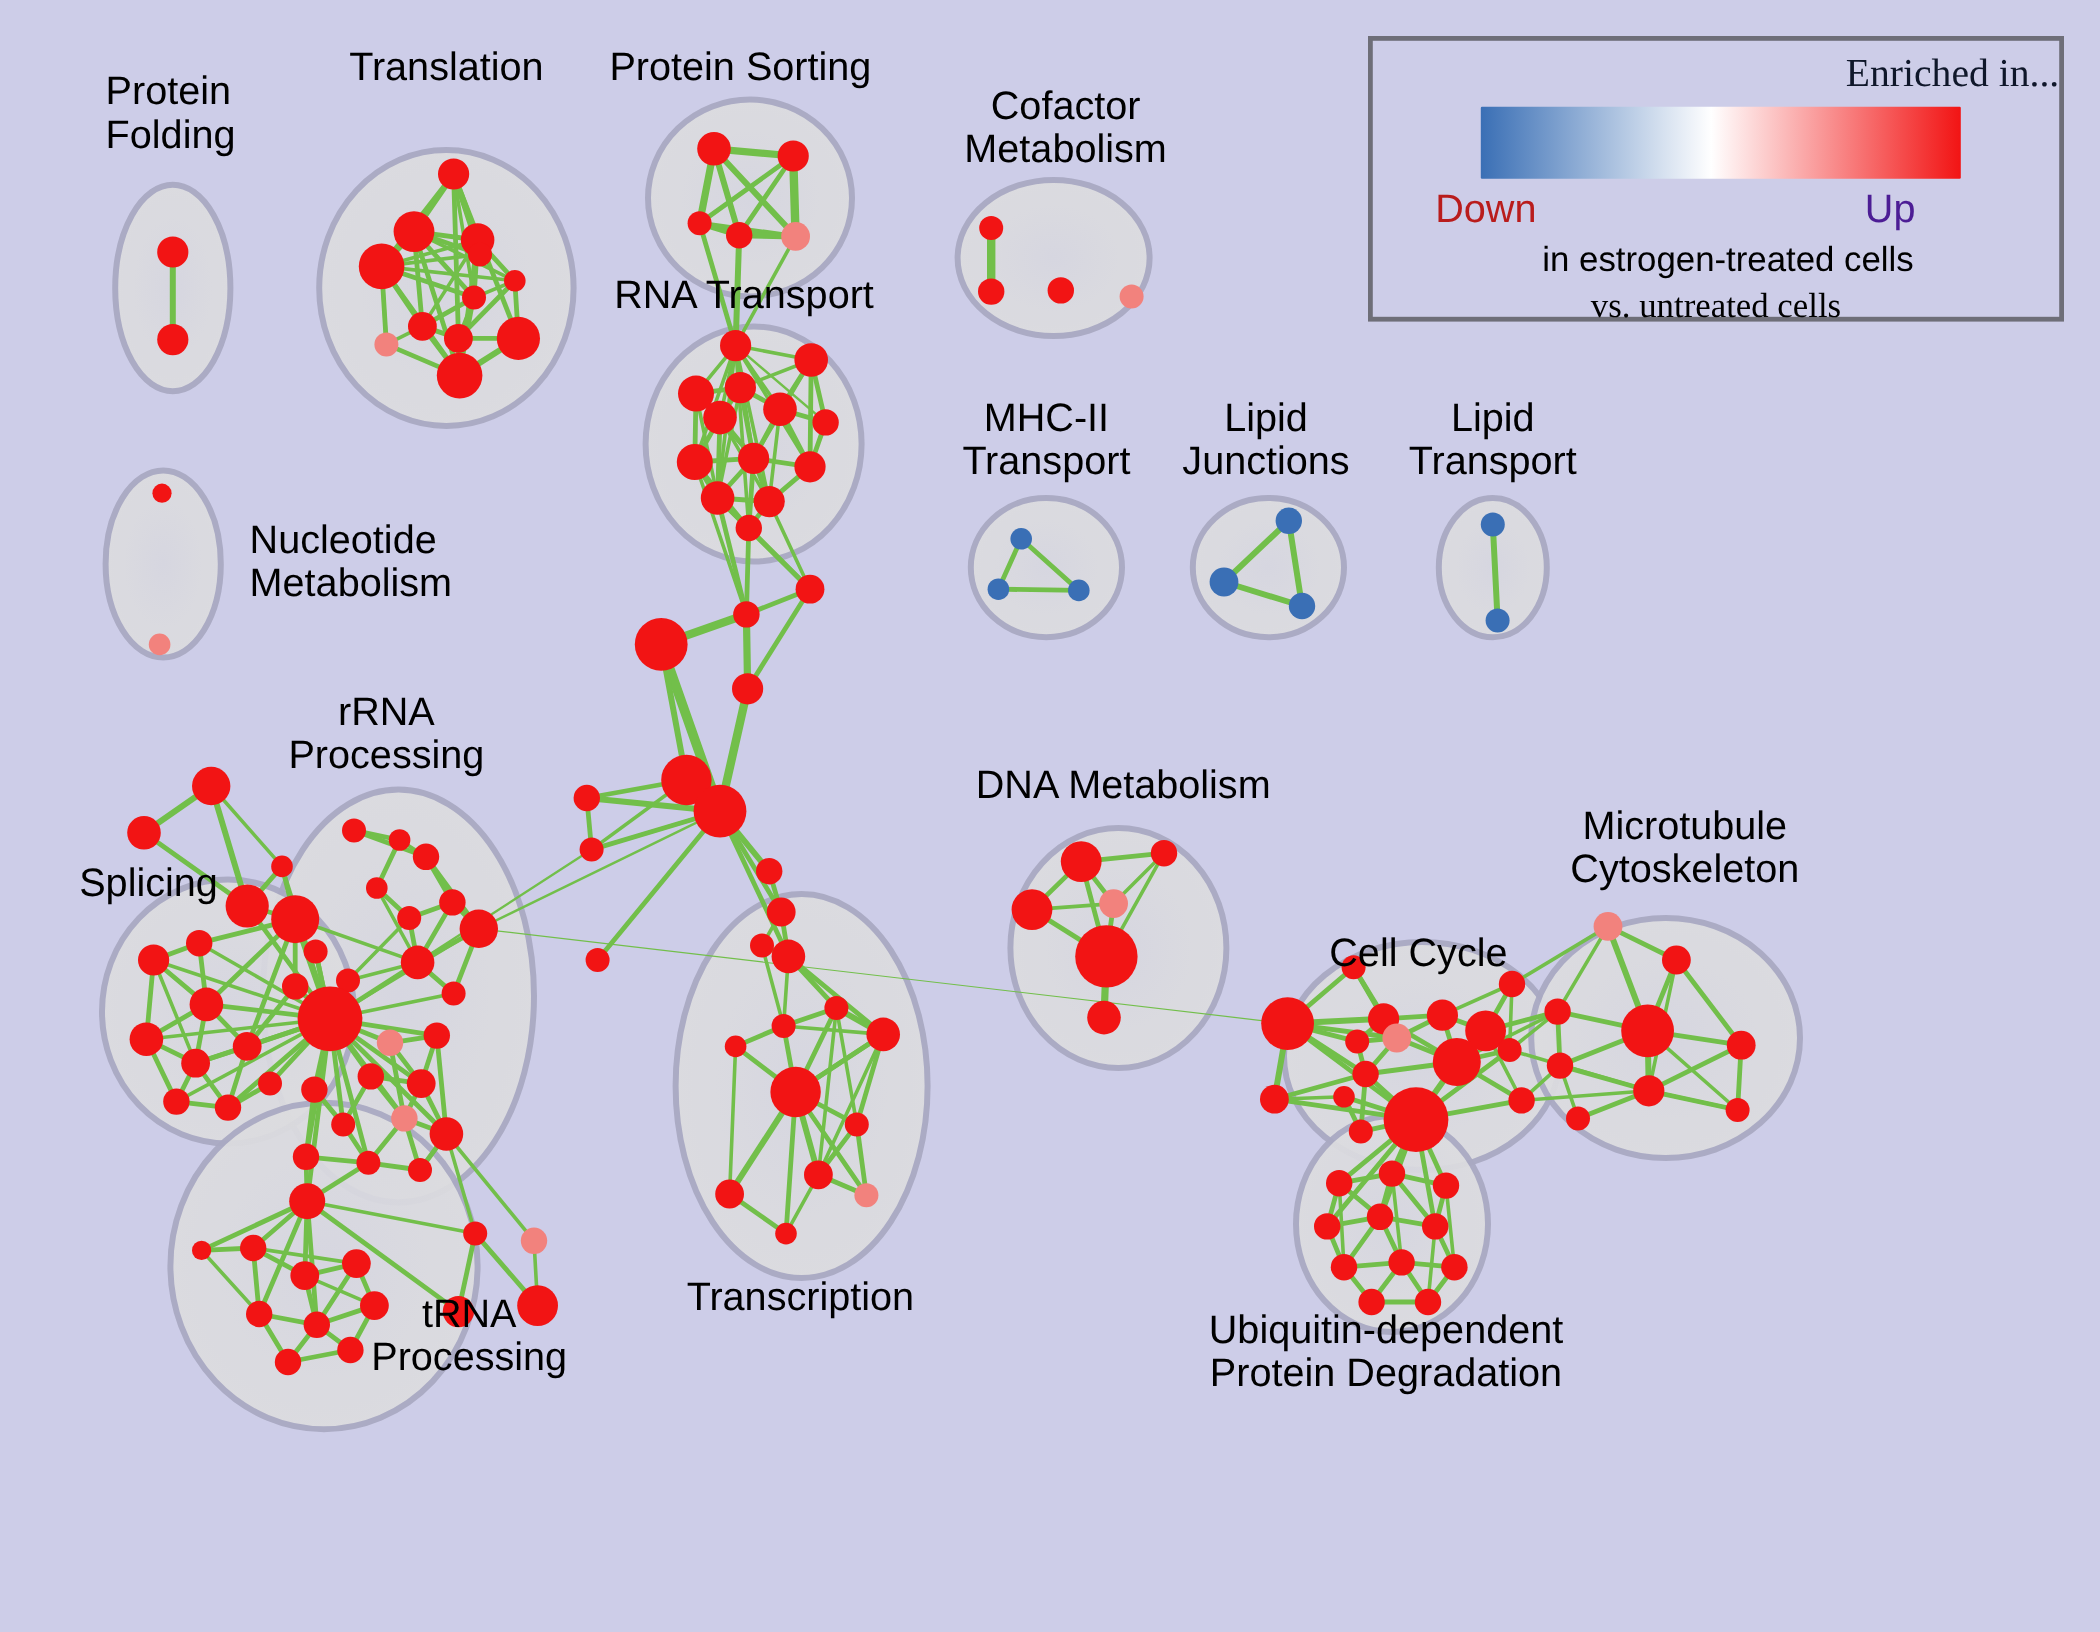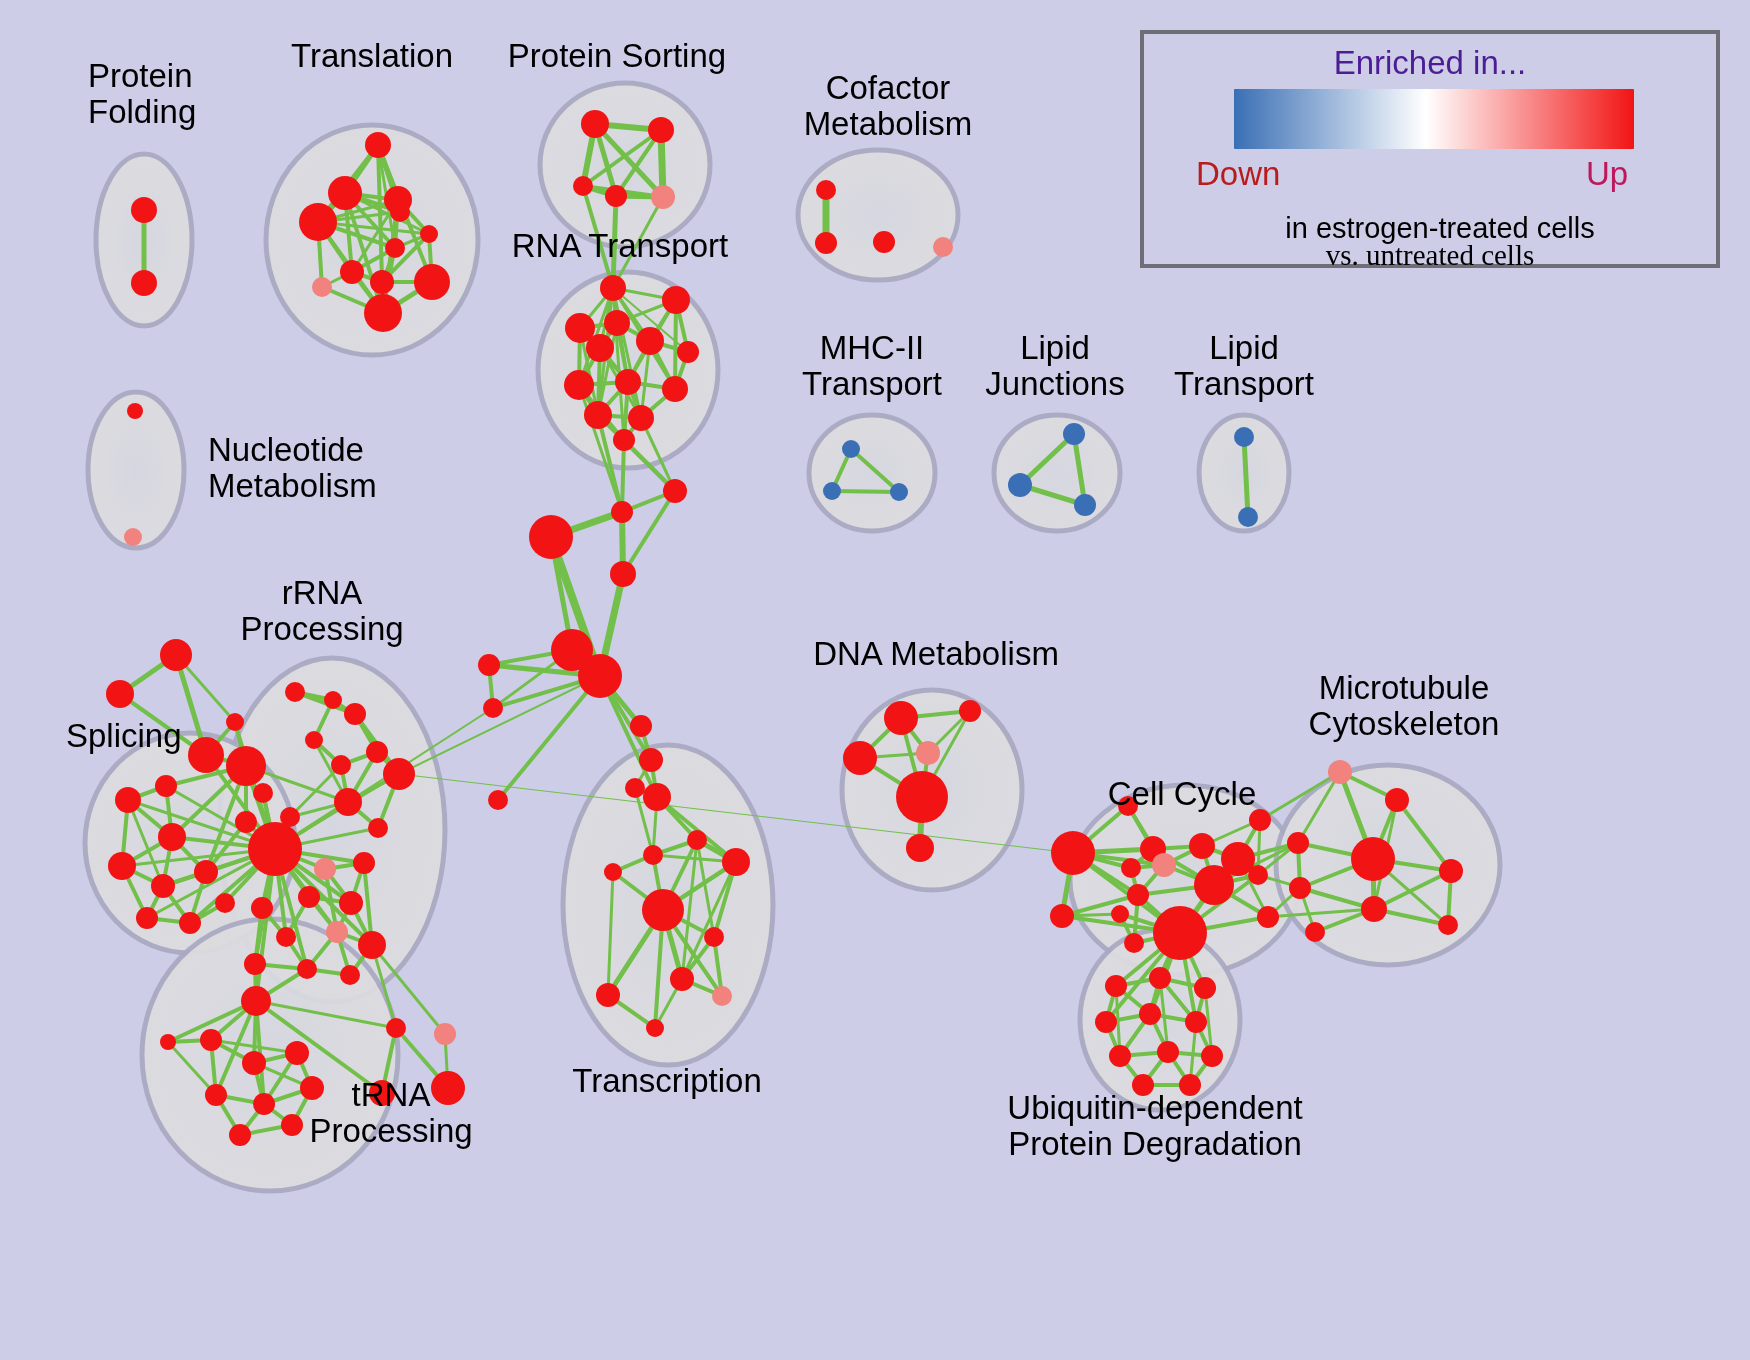--- a/index.html
+++ b/index.html
@@ -4,25 +4,25 @@
 <style>
   html,body{margin:0;padding:0;background:#cdcde8;}
   body{font-family:"Liberation Sans",sans-serif;}
   #stage{position:relative;width:1750px;height:1360px;background:#cdcde8;overflow:hidden;}
   #net{position:absolute;left:0;top:0;width:1750px;height:1360px;}
   .lbl{position:absolute;color:#000;font-family:"Liberation Sans",sans-serif;
        font-size:33px;line-height:1.08;white-space:pre;font-weight:400;}
   .lbl.c{text-align:center;transform:translateX(-50%);}
   #legend{position:absolute;border:4px solid #6e6e78;background:#cdcde8;
           box-sizing:border-box;}
-  #legend .ltitle{position:absolute;left:0;right:0;top:10px;text-align:center;
-          font-size:33px;color:#4c1d95;}
+  #legend .ltitle{position:absolute;left:0;right:0;top:10px;text-align:right;
+          font-size:33px;color:#0f172a;font-family:Liberation Serif, serif;}
   #legend .bar{position:absolute;border-radius:1px;}
   #legend .down{position:absolute;font-size:33px;color:#b91c1c;}
-  #legend .up{position:absolute;font-size:33px;color:#be185d;margin-left:32px;}
+  #legend .up{position:absolute;font-size:33px;color:#4c1d95;}
   #legend .sub1,#legend .sub2{position:absolute;left:0;right:0;text-align:center;font-size:29px;color:#000;}
 </style>
 </head>
 <body>
 
 <div id="stage">
   <svg id="net" viewBox="0 0 1750 1360" preserveAspectRatio="none">
     <defs>
       <radialGradient id="clustGrad" cx="50%" cy="50%" r="60%">
         <stop offset="0%" stop-color="#d7d7e0"></stop>
@@ -652,16 +652,16 @@
 Processing</div>
       <div class="lbl c" style="left: 1155px; top: 1090px;">Ubiquitin-dependent
 Protein Degradation</div>
     </div>
 
   <div id="legend" style="left: 1140px; top: 30px; width: 580px; height: 238px;">
     <div class="ltitle">Enriched in...</div>
     <div class="bar" style="left: 90px; top: 55px; width: 400px; height: 60px; background: linear-gradient(to right, rgb(58, 111, 181) 0%, rgb(255, 255, 255) 48%, rgb(242, 20, 20) 100%);"></div>
     <div class="down" style="left: 52px; top: 121px;">Down</div>
     <div class="up" style="left: 410px; top: 121px;">Up</div>
-    <div class="sub1" style="top: 178px; margin-left: 20px;">in estrogen-treated cells</div>
+    <div class="sub1" style="top: 167px; margin-left: 20px;">in estrogen-treated cells</div>
     <div class="sub2" style="top: 205px; font-family: Liberation Serif, serif;">vs. untreated cells</div>
   </div>
 </div>
 
 </body></html>

